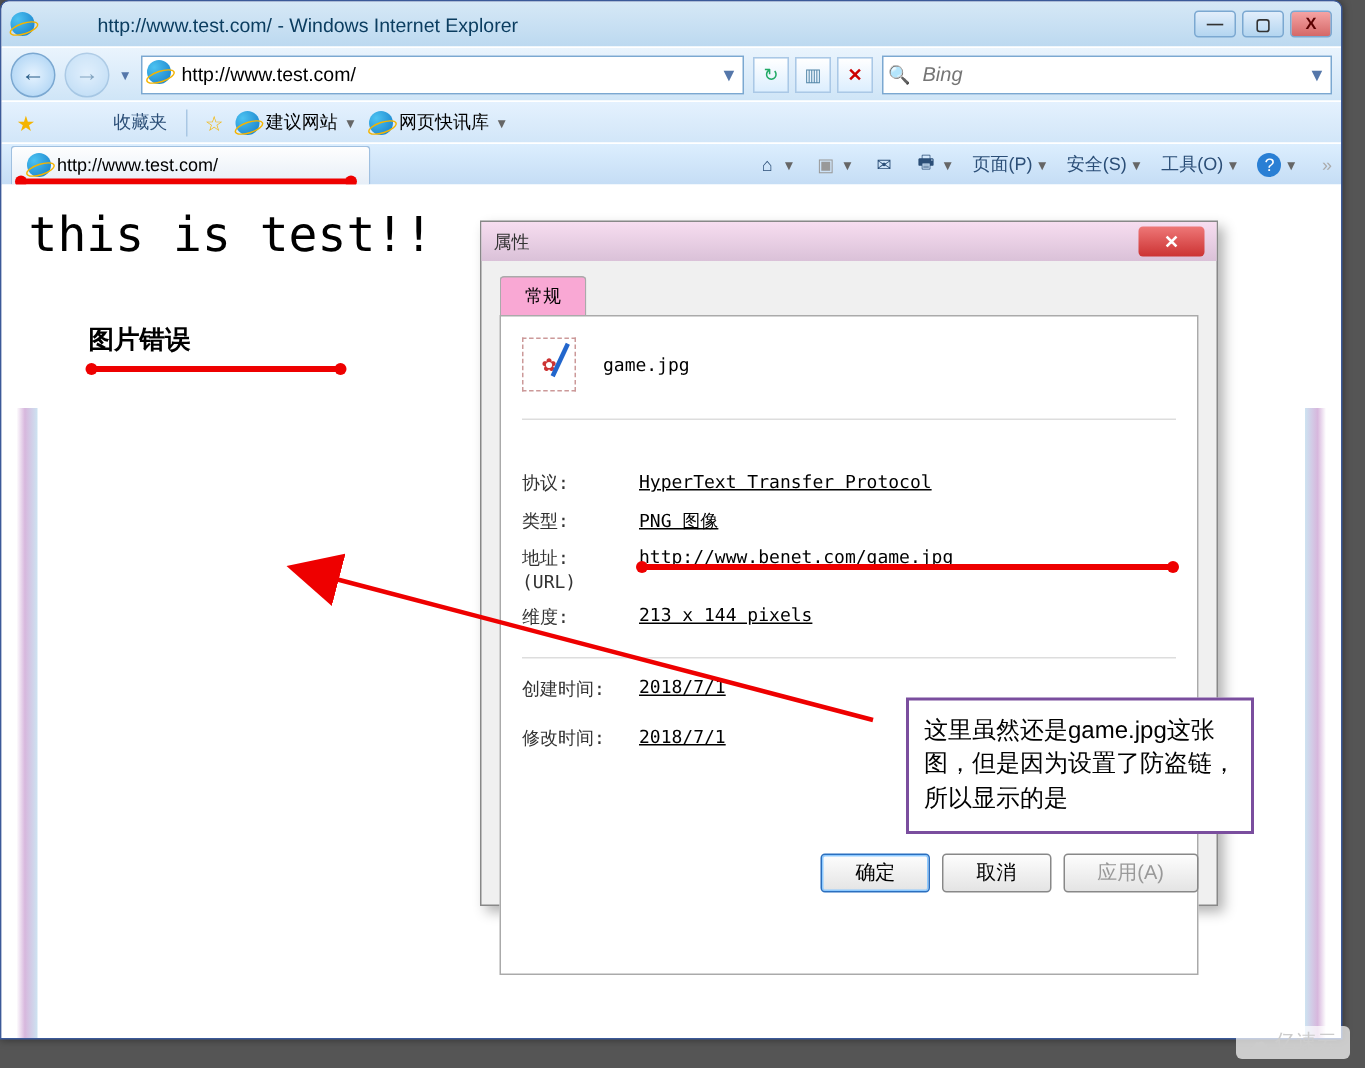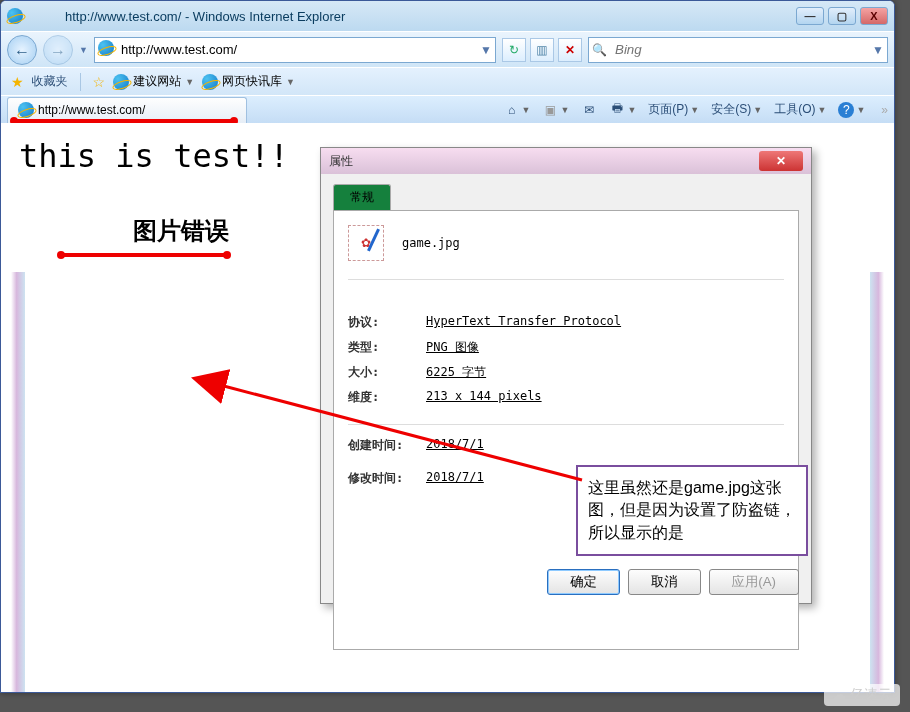--- a/index.html
+++ b/index.html
@@ -24,21 +24,21 @@
 .addr-tools { display: flex; gap: 4px; align-items: center; }
 .tool-btn { width: 24px; height: 24px; border:1px solid #aac8e6; background: linear-gradient(#fff,#dceefe); display:flex; align-items:center; justify-content:center; cursor:pointer;}
 .tool-btn.red { color: #c00; font-weight: bold; }
 .search-box { display: flex; align-items:center; width: 300px; height: 26px; background:#fff; border:1px solid #7ba8d1;}
 .search-box .mag { width:22px; text-align:center; color:#888;}
 .search-box input { flex:1; border:0; outline:0; font-style: italic; color:#6d28d9; padding: 0 4px;}
 .search-box .dd { width:18px; text-align:center; color:#5577aa; cursor:pointer;}
 
 .favbar { height: 28px; background: linear-gradient(#e4f1fe,#d2e6f8); display:flex; align-items:center; padding: 0 10px; gap: 8px; border-top:1px solid #fff;}
 .favbar .star { color:#f4b400; font-size: 14px; }
-.favbar .lbl { color: #2b4e77; }
+.favbar .lbl { color: #2b4e77; margin-left: 44px; }
 .favbar .sep { width:1px; height:18px; background:#a9c7e4; margin: 0 4px;}
 .favbar .link { display:flex; align-items:center; gap:4px; cursor:pointer;}
 .favbar .dd-small { font-size:9px; color:#666;}
 
 .tabbar { height: 28px; background: linear-gradient(#dceefe,#c5ddf5); display:flex; align-items:center; padding: 0 6px; border-top:1px solid #fff;}
 .tab { display:flex; align-items:center; gap:4px; background: linear-gradient(#fefefe,#e6eef7); border: 1px solid #a0c0e0; border-bottom:0; height: 26px; padding: 0 10px; border-radius: 3px 3px 0 0; min-width: 240px; position: relative;}
 .tab .fav { width:16px; height:16px;}
 .red-underline-tab { position: absolute; bottom: 0; left: 4px; right: 10px; height: 4px; background:#e00; border-radius: 2px;}
 .red-underline-tab::before,.red-underline-tab::after{content:"";position:absolute;width:8px;height:8px;background:#e00;border-radius:50%;top:-2px;}
 .red-underline-tab::before{left:-2px}.red-underline-tab::after{right:-2px;}
@@ -46,53 +46,53 @@
 .tabbar .menus { display:flex; align-items:center; gap: 12px; color:#2b4e77; font-size:12px;}
 .tabbar .menus .mi { display:flex; align-items:center; gap:2px; cursor:pointer;}
 .tabbar .dd-small { font-size:9px; color:#666;}
 .tabbar .icon { width:16px; height:16px; display:inline-flex; align-items:center; justify-content:center;}
 
 .viewport { position: relative; height: 575px; background:#fff; }
 .page-content { padding: 14px 18px; }
 .page-h1 { font-family: monospace; font-size: 32px; font-weight: normal; }
 
 .hotlink-box { margin-top: 40px; margin-left: 40px; width: 170px; }
-.hotlink-box .line1 { font-size: 24px; font-weight: bold; text-align:right;}
+.hotlink-box .line1 { font-size: 17px; font-weight: bold; text-align:left;}
 .hotlink-box .line2 { font-size: 22px; font-weight: bold; text-align:center; margin-top: 6px;}
 .red-bar { height:4px; background:#e00; margin-top: 6px; position: relative;}
 .red-bar::before,.red-bar::after{content:"";position:absolute;width:8px;height:8px;background:#e00;border-radius:50%;top:-2px;}
 .red-bar::before{left:-2px}.red-bar::after{right:-2px;}
 
 
 .dlg { position: absolute; top: 147px; left: 320px; width: 492px; height: 457px; background:#f0f0f0; border:1px solid #888; box-shadow: 4px 4px 8px rgba(0,0,0,.3);}
 .dlg-titlebar { height: 26px; background: linear-gradient(#f7ddf0,#dac1d8); display:flex; align-items:center; padding: 0 8px; color:#333;}
 .dlg-titlebar .t { flex:1;}
 .dlg-close { width: 44px; height: 20px; background: linear-gradient(#e77,#c33); border-radius: 3px; display:flex; align-items:center; justify-content:center; color:#fff; cursor:pointer; font-weight:bold;}
 .dlg-body { padding: 10px 12px 50px; position: relative; height: calc(100% - 26px);}
 .tabstrip { display:flex;}
-.tabstrip .tb { padding: 4px 16px; border:1px solid #aaa; background:#15803d; border-bottom:0; border-radius: 3px 3px 0 0;}
+.tabstrip .tb { padding: 4px 16px; border:1px solid #aaa; background:#f9a8d4; border-bottom:0; border-radius: 3px 3px 0 0;}
 .panel { border:1px solid #aaa; background:#fff; flex:1; padding: 14px; height: 440px;}
 .row { display:flex; padding: 4px 0; align-items:flex-start;}
-.row .k { width: 78px; color:#333; font-family: "SimSun", monospace; font-weight: bold;}
+.row .k { width: 78px; color:#333; font-family: "SimSun", monospace;}
 .row .v { flex:1; font-family: "SimSun", monospace; text-decoration: underline;}
 .hr { border-top: 1px solid #ddd; margin: 8px 0;}
 .img-ico-row { display:flex; gap: 18px; align-items:center; margin-bottom: 18px;}
 .img-ico { width: 36px; height: 36px; border: 1px dashed #c99; display: flex; align-items:center; justify-content:center; position: relative; }
 .img-ico::after { content:""; position:absolute; width: 3px; height: 24px; background:#26c; transform: rotate(25deg); top: 2px; right: 8px;}
 .red-bar-url { position: relative;}
 .red-bar-url .bar { position:absolute; left:0; right:0; bottom:-2px; height:4px; background:#e00; border-radius:2px;}
 .red-bar-url .bar::before,.red-bar-url .bar::after{content:"";position:absolute;width:8px;height:8px;background:#e00;border-radius:50%;top:-2px;}
 .red-bar-url .bar::before{left:-2px}.red-bar-url .bar::after{right:-2px;}
 .dlg-buttons { position:absolute; bottom: 8px; right: 12px; display:flex; gap: 8px;}
 .dlg-btn { padding: 3px 22px; border:1px solid #888; background:linear-gradient(#fdfdfd,#e4e4e4); cursor:pointer; border-radius:3px;}
 .dlg-btn.default { border:1px solid #2a6fbf; box-shadow: 0 0 0 1px #8ecaff inset;}
 .dlg-btn.disabled { color:#999; cursor:default;}
 
 
-.callout { position:absolute; top: 465px; left: 576px; width: 232px; background:#fff; border:2px solid #7a4e9e; padding: 10px; font-size: 16px; line-height: 1.4;}
+.callout { position:absolute; top: 465px; left: 604px; width: 232px; background:#fff; border:2px solid #7a4e9e; padding: 10px; font-size: 16px; line-height: 1.4;}
 
 .red-arrow { position:absolute; pointer-events:none;}
 
 .ys-logo { position:absolute; bottom: 6px; right: 10px; color:#ccc; background: rgba(255,255,255,.7); padding: 2px 8px; border-radius: 4px; font-size: 14px;}
 .gradient-strip { position:absolute; top: 149px; left:10px; width: 14px; height: 540px; background: linear-gradient(90deg,#fff,#d7b7dd 40%,#cde3f1); }
 .gradient-strip-r { position:absolute; top: 149px; right: 10px; width: 14px; height: 540px; background: linear-gradient(90deg,#cde3f1,#d7b7dd 60%,#fff);}
 .e-icon { display: inline-block; width: 16px; height: 16px; background: radial-gradient(circle at 30% 30%, #4cc2f1, #1279c7); border-radius: 50%; position: relative; }
 .e-icon::after { content: ""; position: absolute; top: 7px; left: -1px; width: 18px; height: 6px; border-radius: 50%; border: 1px solid #f4b400; transform: rotate(-18deg); }
 </style>
 </head>
@@ -231,23 +231,23 @@
       <div style="height:22px"></div>
       <div class="row">
           <span class="k">协议:</span>
           <span class="v">HyperText Transfer Protocol</span>
         </div>
       <div class="row">
           <span class="k">类型:</span>
           <span class="v">PNG 图像</span>
         </div>
       <div class="row">
-          <span class="k">大小:</span>
-          <span class="v">6225 字节</span>
-        </div>
+        <span class="k"><span>地址:</span><br><span>(URL)</span></span>
+        <span class="v red-bar-url"><span>http://www.benet.com/game.jpg</span><span class="bar"></span></span>
+      </div>
       <div class="row">
           <span class="k">维度:</span>
           <span class="v">213  x  144  pixels</span>
         </div>
       <div class="hr" style="margin-top:14px"></div>
       <div class="row" style="margin-top:8px">
           <span class="k">创建时间:</span>
           <span class="v">2018/7/1</span>
         </div>
       <div class="row" style="margin-top:8px">

